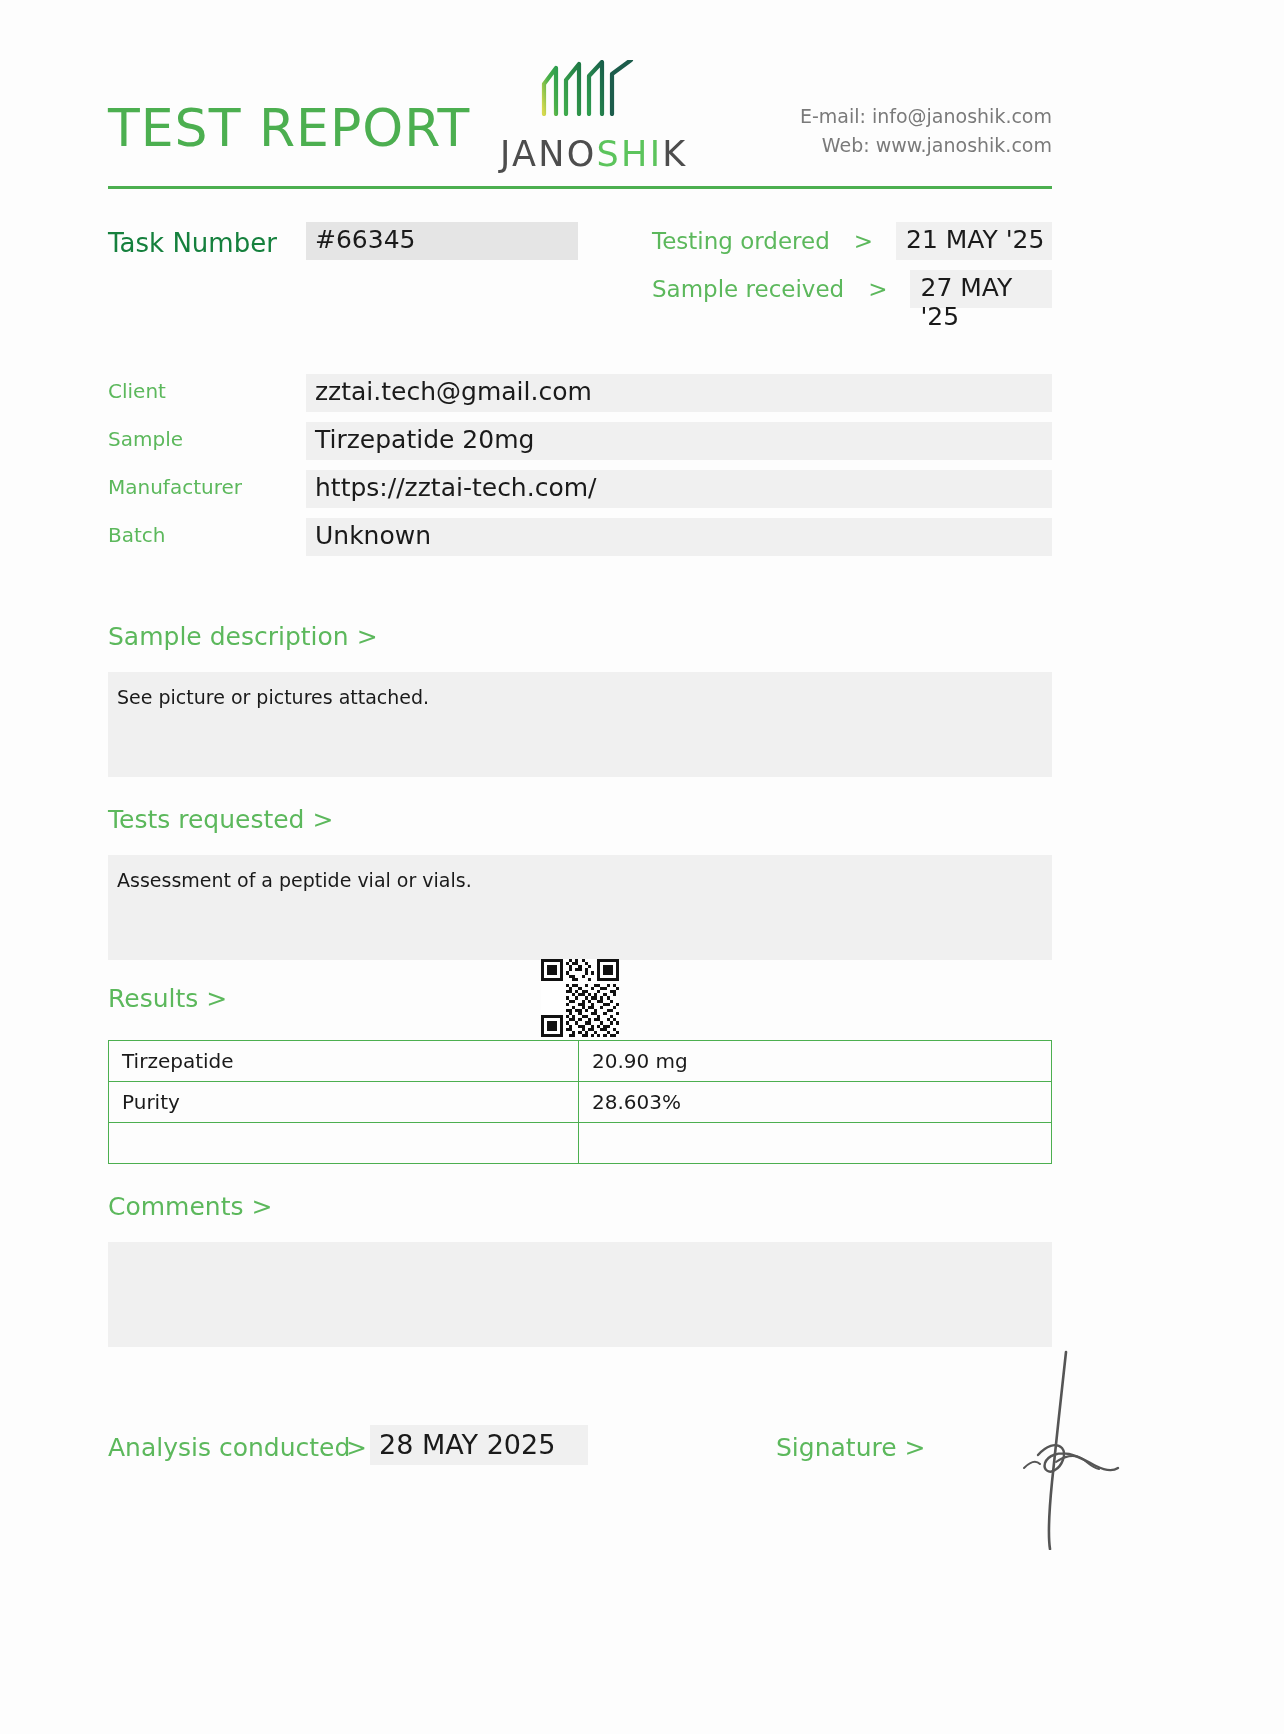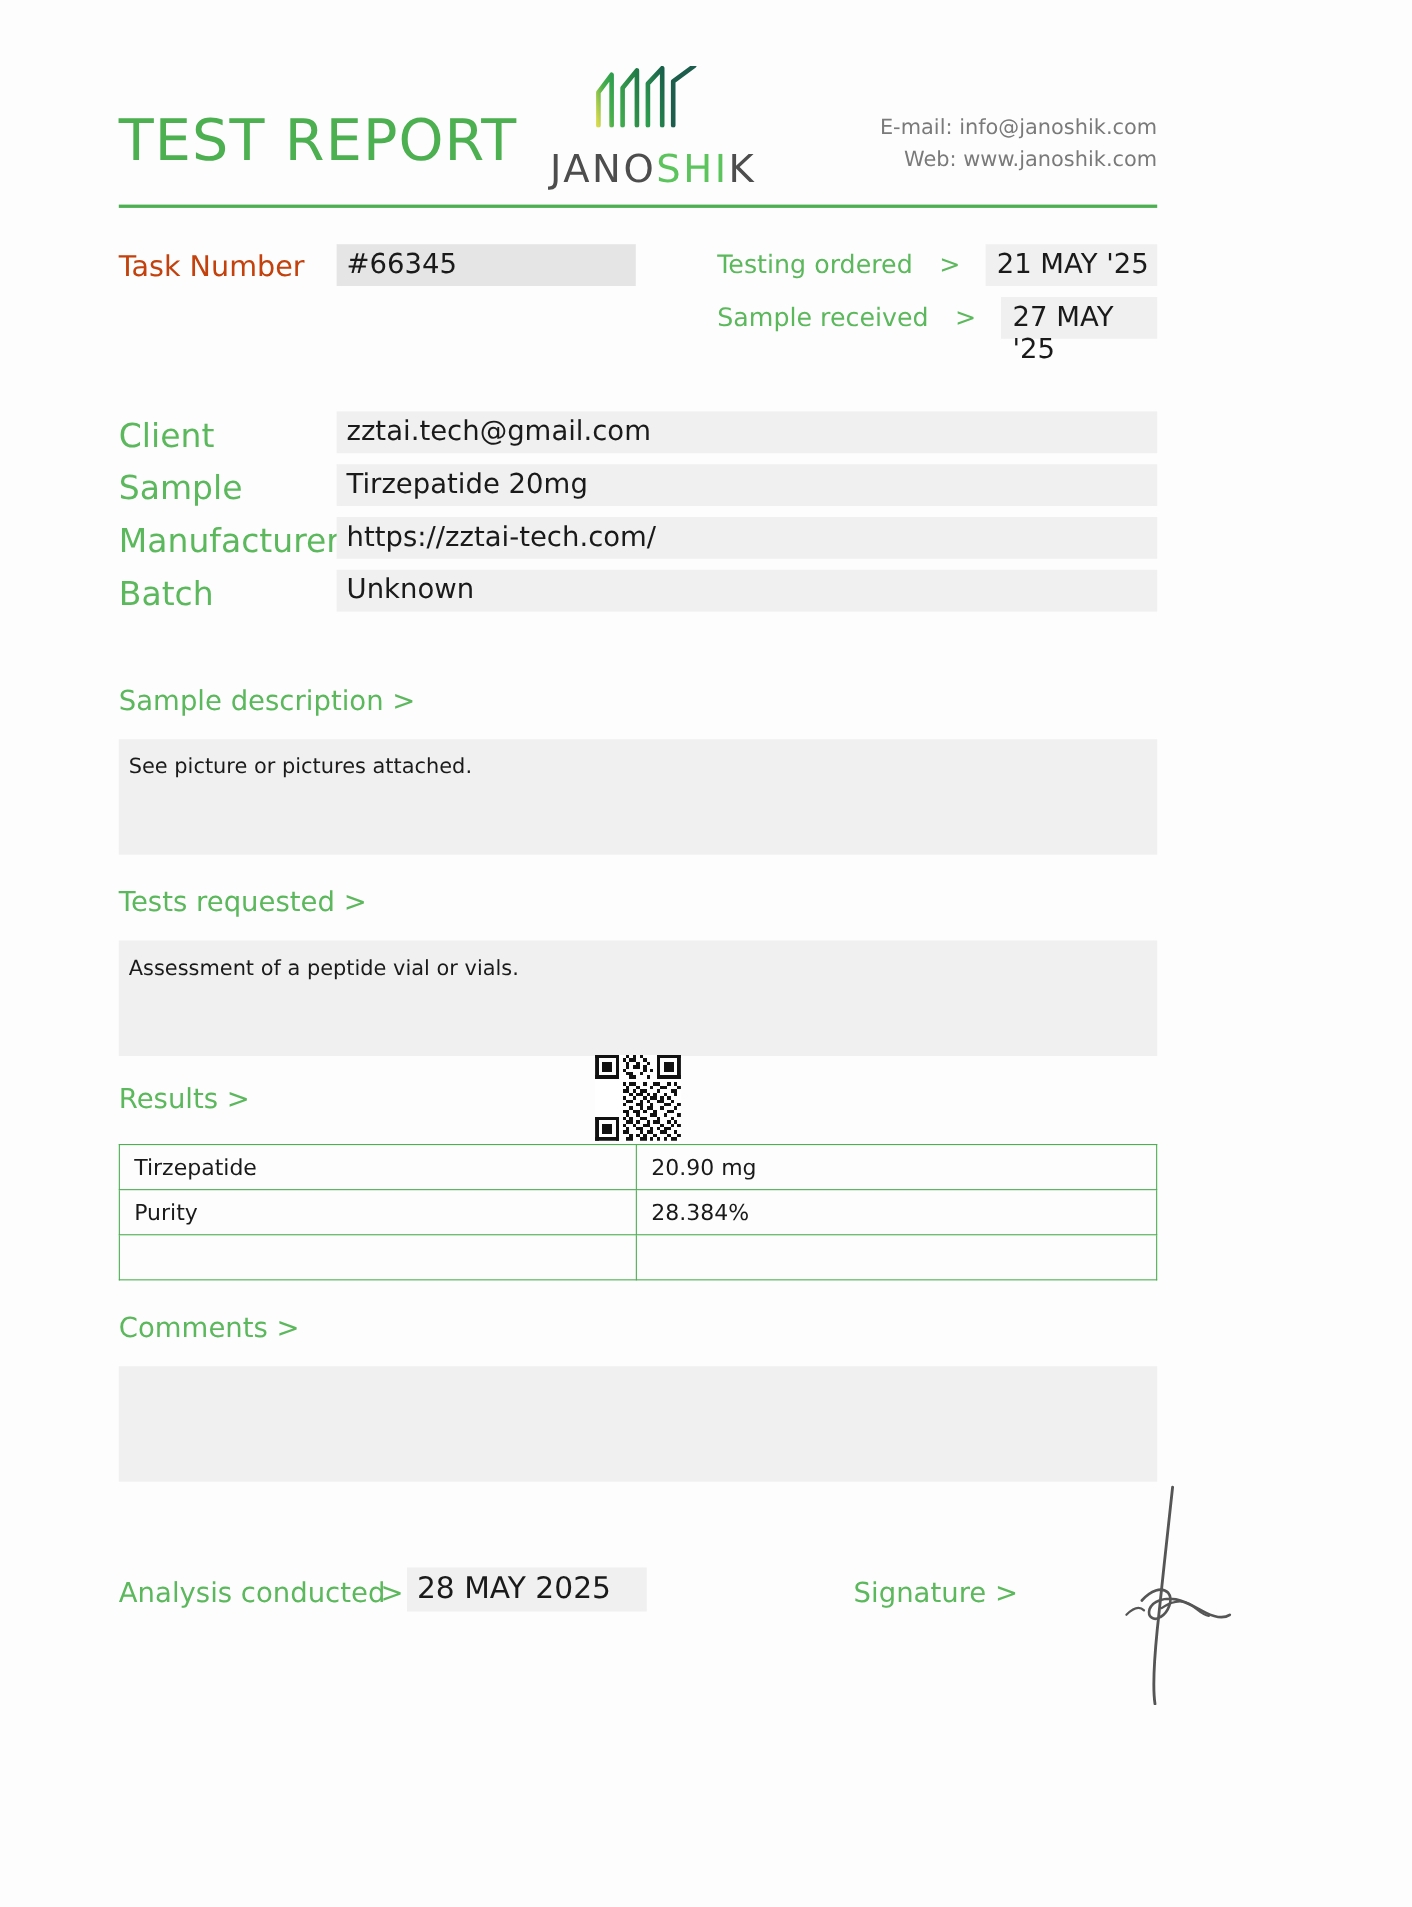--- a/index.html
+++ b/index.html
@@ -80,21 +80,21 @@
   .task-row {
     position: absolute;
     left: 108px; top: 222px;
     width: 944px;
     height: 96px;
   }
   .task-label {
     position: absolute;
     left: 0; top: 6px;
     font-size: 26px;
-    color: #c2410c;
+    color: #15803d;
   }
   .task-value {
     position: absolute;
     left: 198px; top: 0px;
     width: 272px;
     height: 38px;
     background: #e5e5e5;
     font-size: 25px;
     color: #1a1a1a;
     padding: 3px 0 0 9px;
@@ -140,21 +140,21 @@
     width: 944px;
   }
   .info-row {
     position: relative;
     height: 38px;
     margin-bottom: 10px;
   }
   .info-label {
     position: absolute;
     left: 0; top: 5px;
-    font-size: 30px;
+    font-size: 20px;
     color: #5cb85c;
   }
   .info-value {
     position: absolute;
     left: 198px; top: 0;
     right: 0;
     height: 38px;
     background: #f0f0f0;
     font-size: 25px;
     color: #1a1a1a;
@@ -472,21 +472,21 @@
   </svg>
 
   <table class="rtable">
     <tbody>
         <tr>
       <td class="c1">Tirzepatide</td>
       <td>20.90 mg</td>
     </tr>
     <tr>
       <td class="c1">Purity</td>
-      <td>28.384%</td>
+      <td>28.603%</td>
     </tr>
     <tr>
       <td class="c1"></td>
       <td></td>
     </tr>
   </tbody>
     </table>
 
   <div class="sec-head" id="comments-head">Comments &gt;</div>
   <div class="sec-box" id="comments-box"></div>

